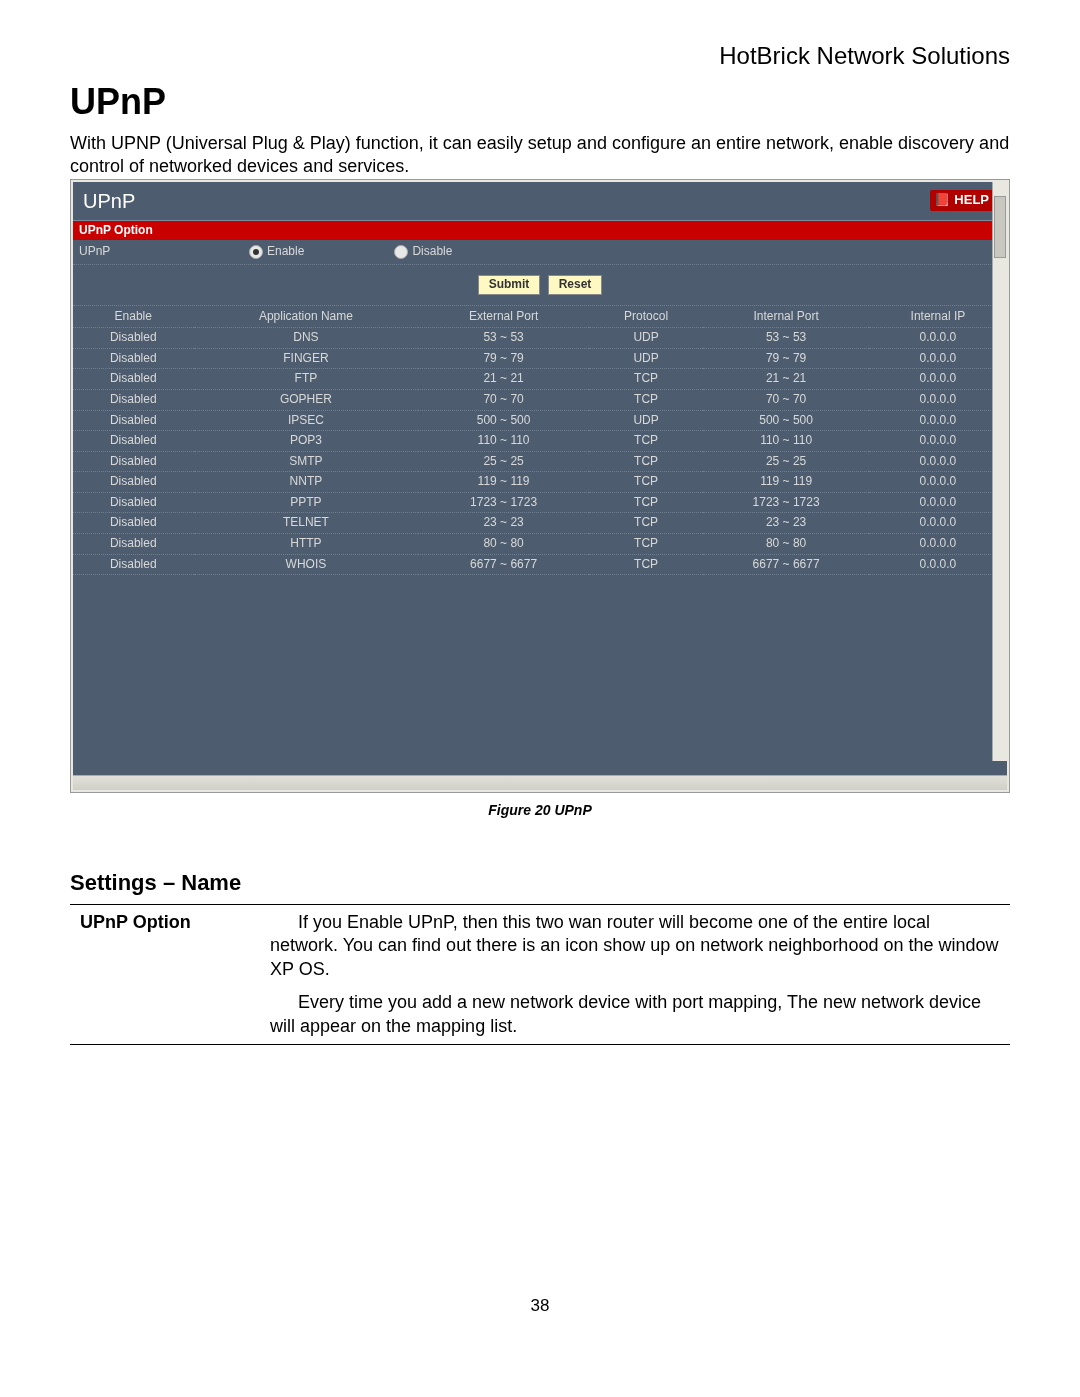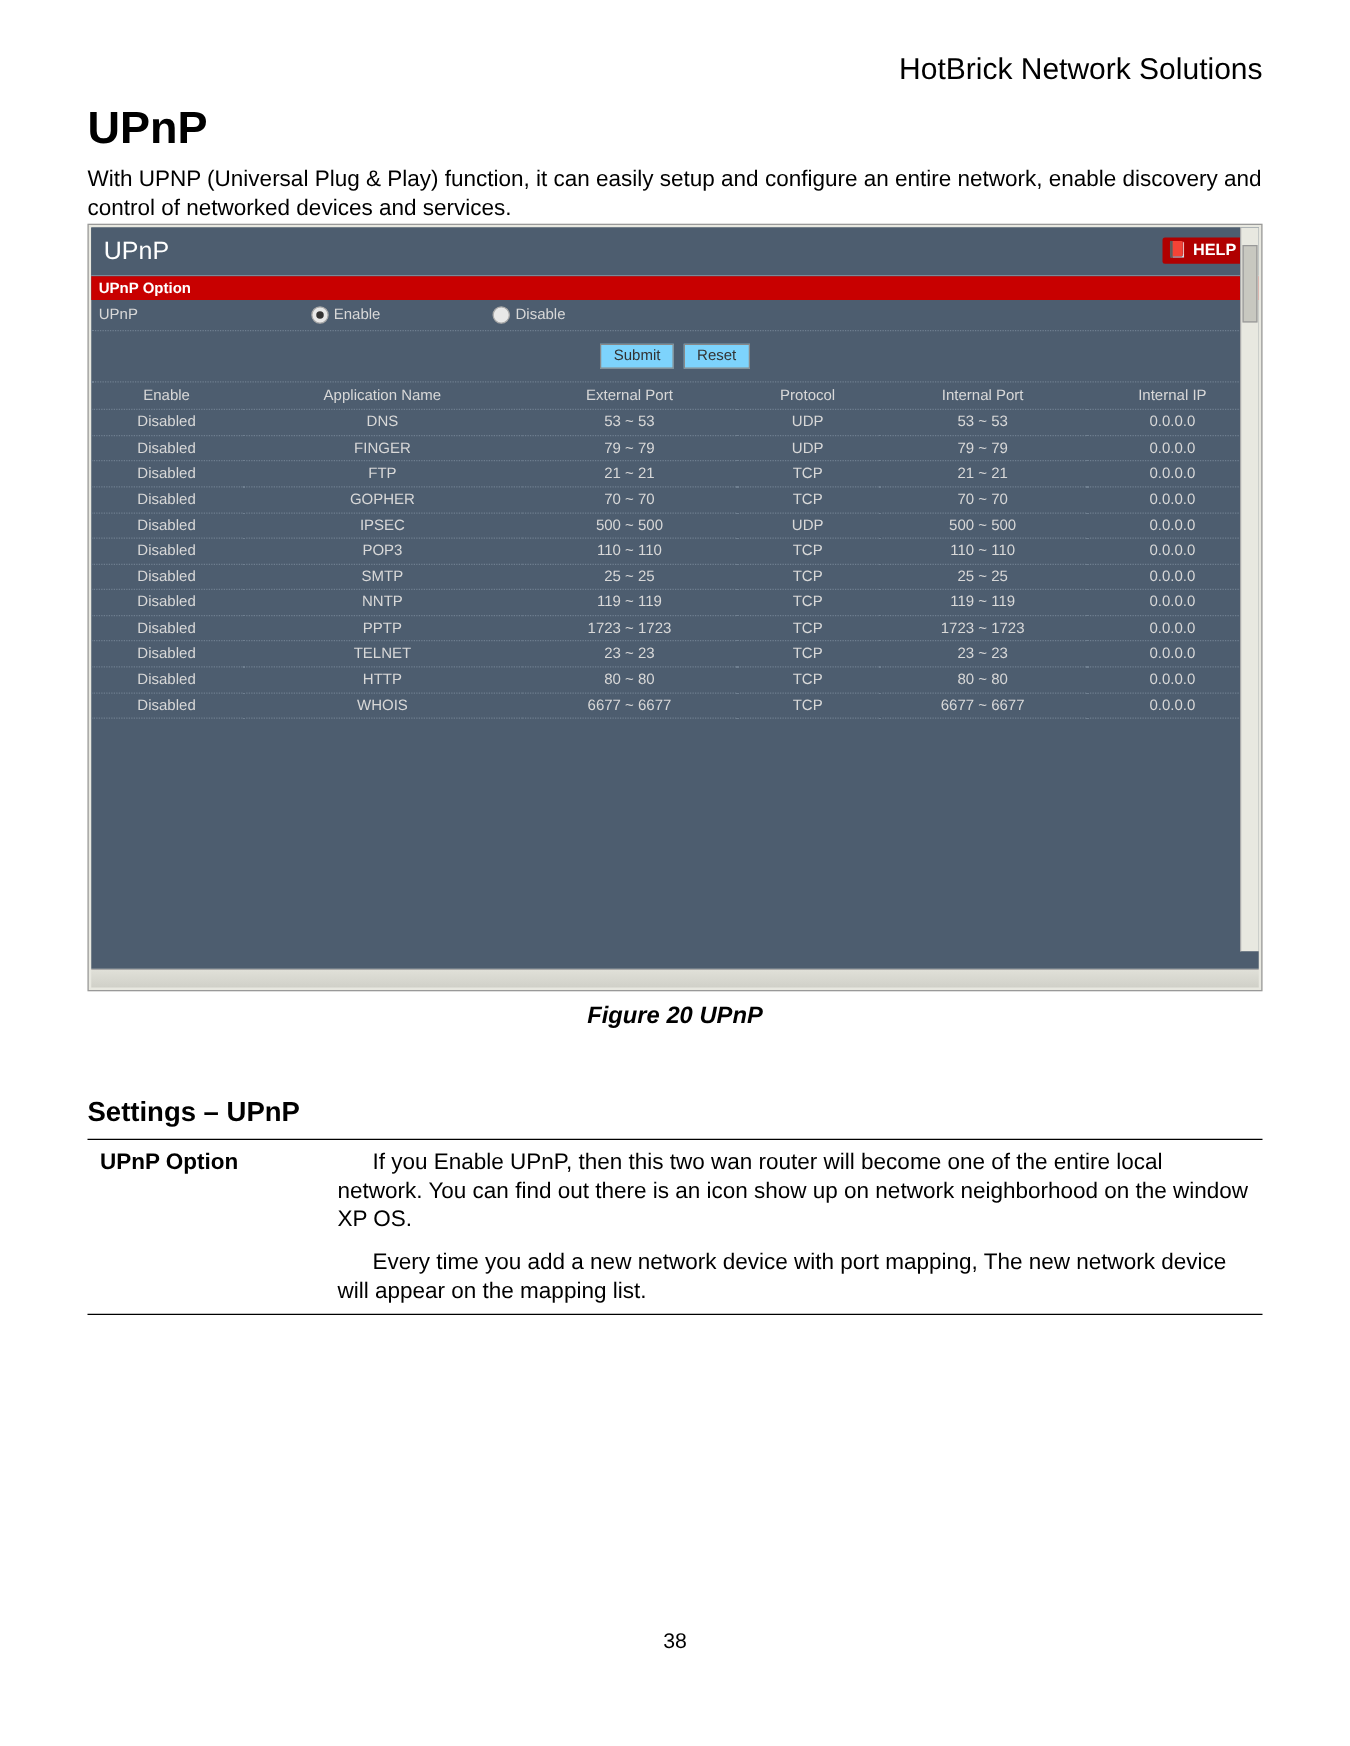--- a/index.html
+++ b/index.html
@@ -85,26 +85,27 @@
   .radio-dot.checked::after {
     content: ""; width: 6px; height: 6px; border-radius: 50%; background: #333;
   }
   .btn-row {
     text-align: center;
     padding: 10px 0 10px 0;
     border-bottom: 1px dotted #6f7f90;
   }
   .btn {
     display: inline-block;
-    background: #7dd3fc;
+    background: #fef9c3;
     color: #333;
     border: 1px solid #888;
     font-size: 12px;
     padding: 1px 10px;
     margin: 0 2px;
+    font-weight: bold;
   }
   table.map {
     width: 100%;
     border-collapse: collapse;
     color: #d8d8d8;
     font-size: 12px;
   }
   table.map th {
     text-align: center;
     font-weight: normal;
@@ -118,21 +119,21 @@
   }
   .shot-footer {
     height: 14px;
     background: linear-gradient(#e0e0d8,#d0d0c8);
     border-top: 1px solid #aaa;
   }
   .figcap {
     text-align: center;
     font-style: italic;
     font-weight: bold;
-    font-size: 19px;
+    font-size: 14px;
     margin: 8px 0 50px 0;
   }
   h2 {
     font-size: 22px;
     margin: 0 0 6px 0;
   }
   table.settings {
     width: 100%;
     border-collapse: collapse;
     font-size: 18px;
@@ -322,21 +323,21 @@
 
     <div class="scrollbar">
       <div class="thumb"></div>
     </div>
   </div>
   <div class="shot-footer"></div>
 </div>
 
 <div class="figcap">Figure 20 UPnP</div>
 
-<h2>Settings – UPnP</h2>
+<h2>Settings – Name</h2>
 
 <table class="settings">
   <tbody>
       <tr>
     <th>UPnP Option</th>
     <td>
       <div class="indent">If you Enable UPnP, then this two wan router will become one of the entire local network. You can find out there is an icon show up on network neighborhood on the window XP OS.</div>
       <div class="indent" style="margin-top:10px">Every time you add a new network device with port mapping, The new network device will appear on the mapping list.</div>
     </td>
   </tr>

